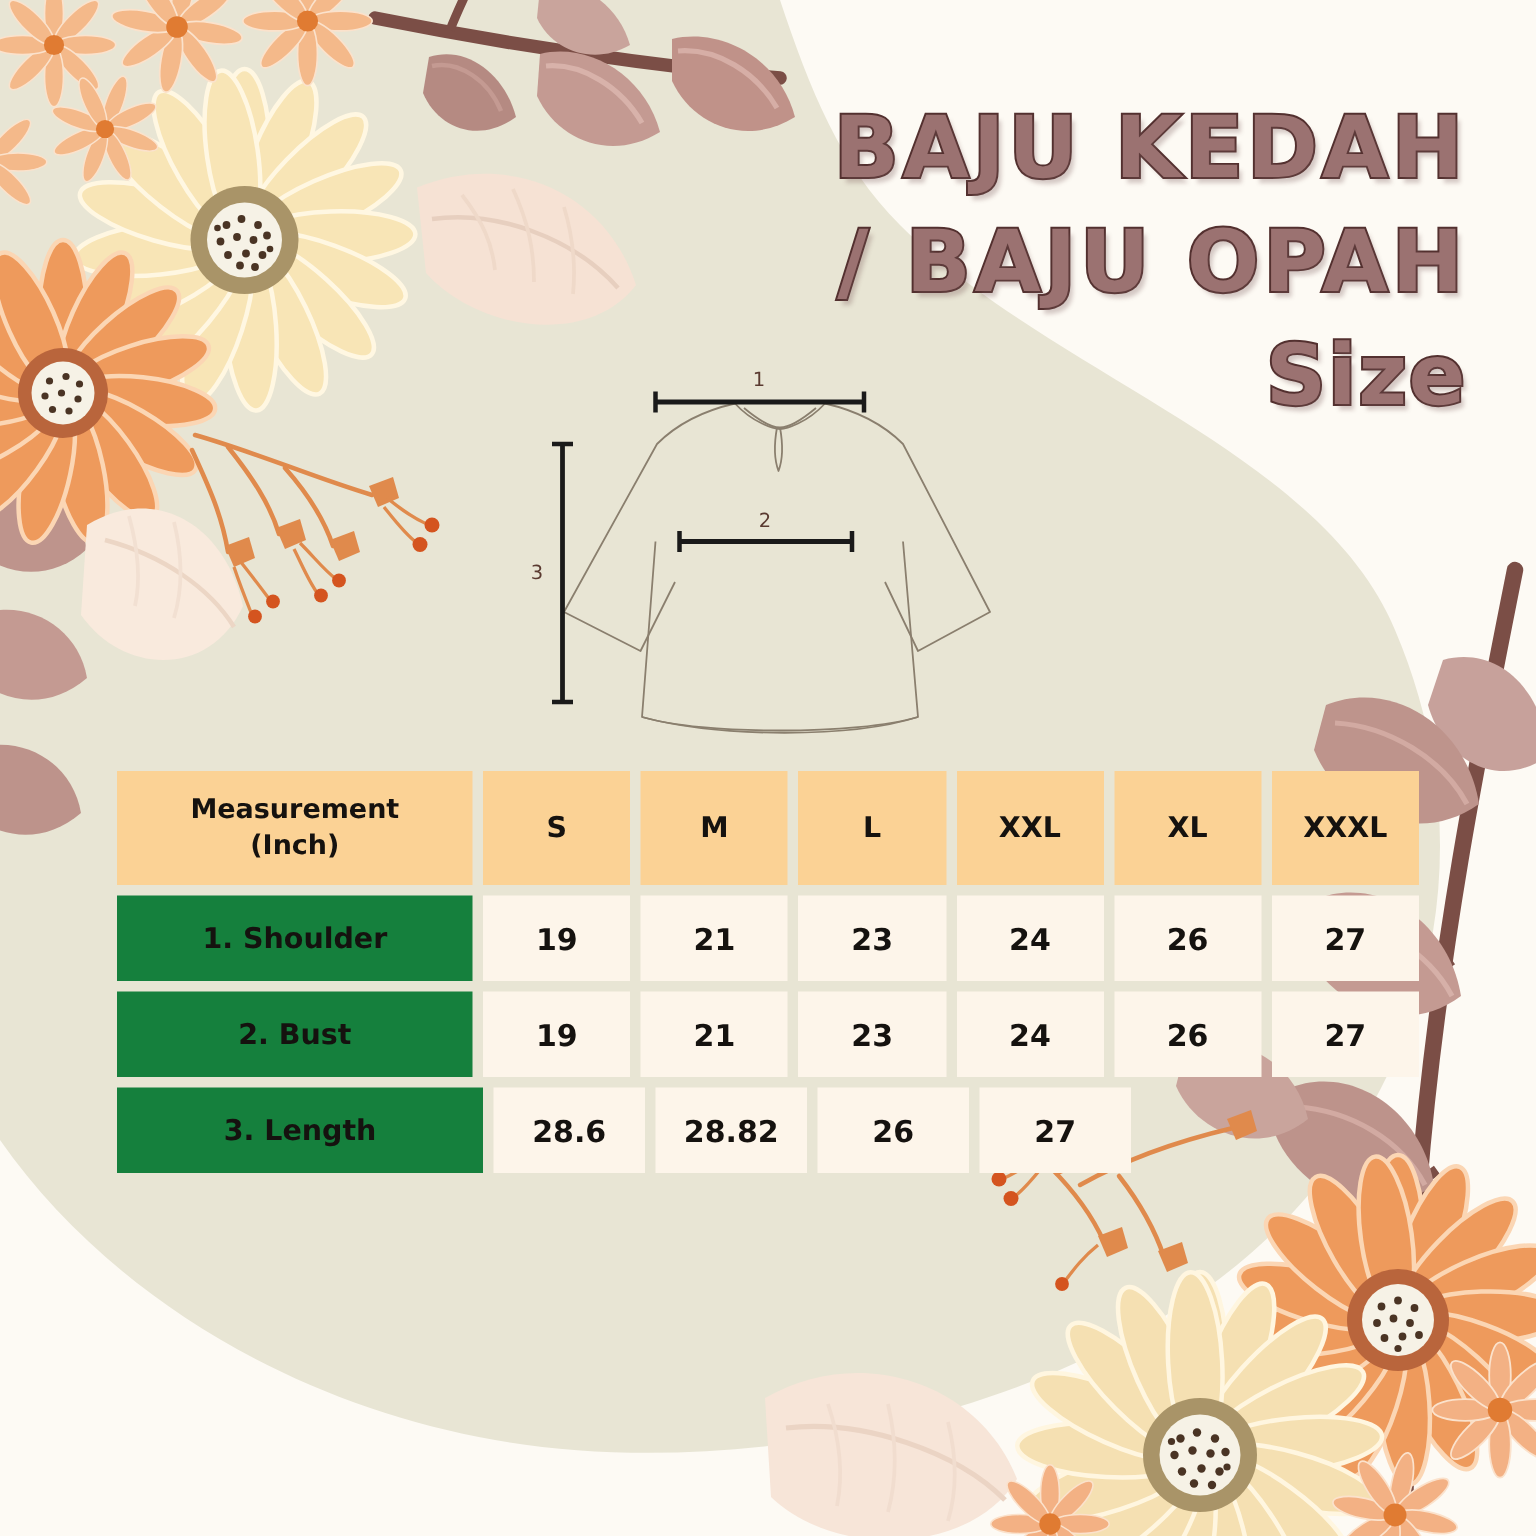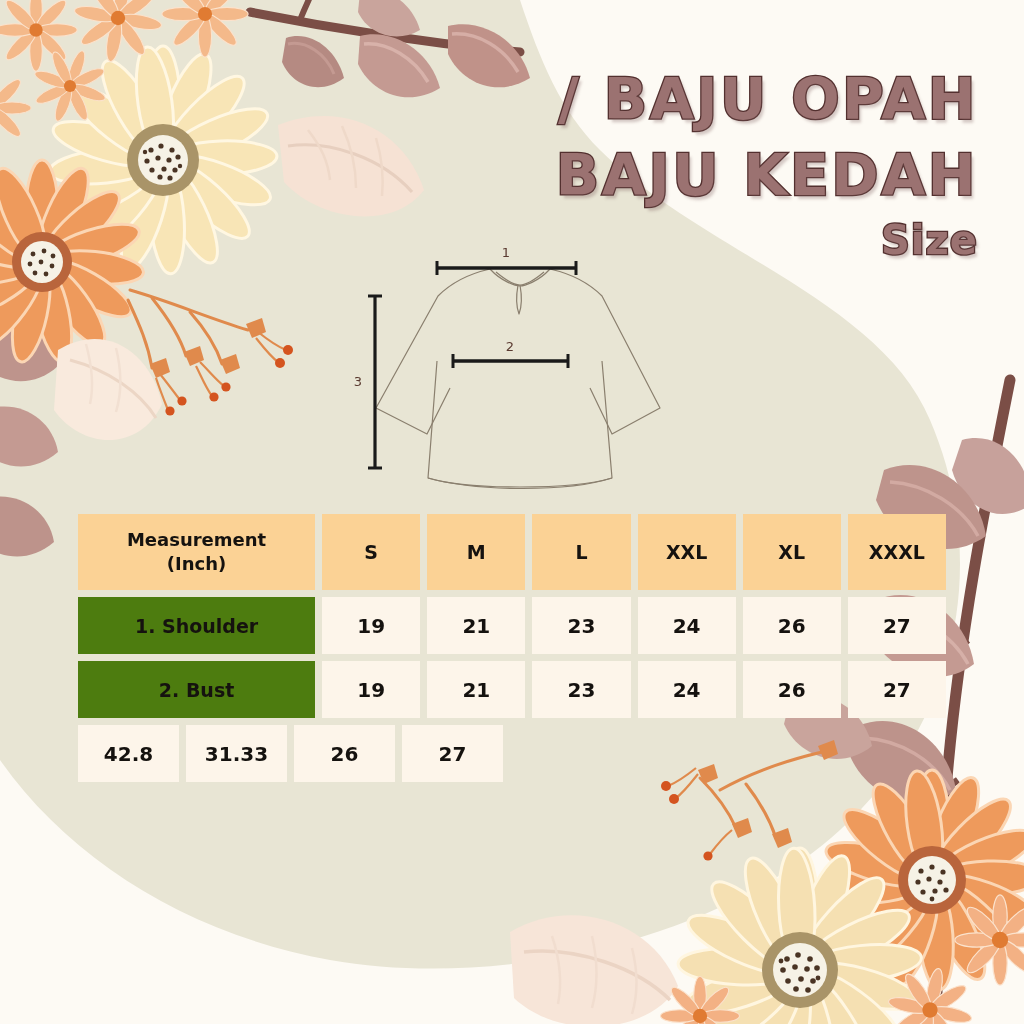--- a/index.html
+++ b/index.html
@@ -25,21 +25,21 @@
     font-weight:bold;
     font-size:57px;
     letter-spacing:2.5px;
     line-height:1.33;
     color:#9B7271;
     -webkit-text-stroke:2.6px #53302F;
     paint-order: stroke fill;
     text-shadow: 3px 4px 3px rgba(120,85,85,.30);
     white-space:nowrap;
   }
-  .title-line.sz{ font-size:40px; letter-spacing:1px;text-align:right; }
+  .title-line.sz{ font-size:56px; letter-spacing:1px;text-align:right; }
 
   
   .diagram{ position:absolute; left:340px; top:238px; width:370px; height:265px; z-index:30;}
 
   
   .table-wrap{
     position:absolute; left:78px; top:514px;
     width:868px; z-index:35;
     display:flex; flex-direction:column; gap:7px;
   }
@@ -51,21 +51,21 @@
     font-weight:bold;
     color:#15120F;
   }
   .c-label{ width:244px;justify-content:center; }
   .c-size { width:101px; }
 
   .head-row .cell{ height:76px; background:#FBD295; font-size:19px; }
   .head-row .c-label{ font-size:18px; line-height:1.35; }
 
   .body-row .cell{ height:57px; font-size:20px; }
-  .body-row .c-label{ background:#4d7c0f; font-size:19px; }
+  .body-row .c-label{ background:#15803d; font-size:19px; }
   .body-row .c-size { background:#FDF5EA; }
 
   .meas-sub{ display:block; }
 </style>
 </head>
 <body>
 
 <div id="canvas">
 
   <svg class="bg-layer" viewBox="0 0 1024 1024">
@@ -276,22 +276,22 @@
       <circle cx="288" cy="350" r="5"></circle>
         <circle cx="280" cy="363" r="5"></circle>
       <circle cx="226" cy="387" r="4.6"></circle>
         <circle cx="214" cy="397" r="4.6"></circle>
       <circle cx="182" cy="401" r="4.6"></circle>
         <circle cx="170" cy="411" r="4.6"></circle>
     </g>
   </svg>
 
   <div class="title-block">
+    <div class="title-line">BAJU KEDAH</div>
     <div class="title-line">/ BAJU OPAH</div>
-    <div class="title-line">BAJU KEDAH</div>
     <div class="title-line sz">Size</div>
   </div>
 
   <svg class="diagram" viewBox="0 0 370 265">
     <g fill="none" stroke="#8A7F6E" stroke-width="1.2" stroke-linejoin="round">
 
       <path d="M150,31 C128,36 110,46 98,58 L36,170 L87,196 L110,150"></path>
 
       <path d="M210,31 C232,36 250,46 262,58 L320,170 L272,196 L250,150"></path>
 
@@ -530,21 +530,22 @@
       <div class="cell c-label">2. Bust</div>
       <div class="cell c-size">19</div>
       <div class="cell c-size">21</div>
       <div class="cell c-size">23</div>
       <div class="cell c-size">24</div>
       <div class="cell c-size">26</div>
       <div class="cell c-size">27</div>
     </div>
 
     <div class="trow body-row">
-      <div class="cell c-size">42.8</div>
-      <div class="cell c-size">31.33</div>
+      <div class="cell c-label">3. Length</div>
+      <div class="cell c-size">28.6</div>
+      <div class="cell c-size">28.82</div>
       <div class="cell c-size">26</div>
       <div class="cell c-size">27</div>
     </div>
 
   </div>
 
 </div>
 
 </body></html>

